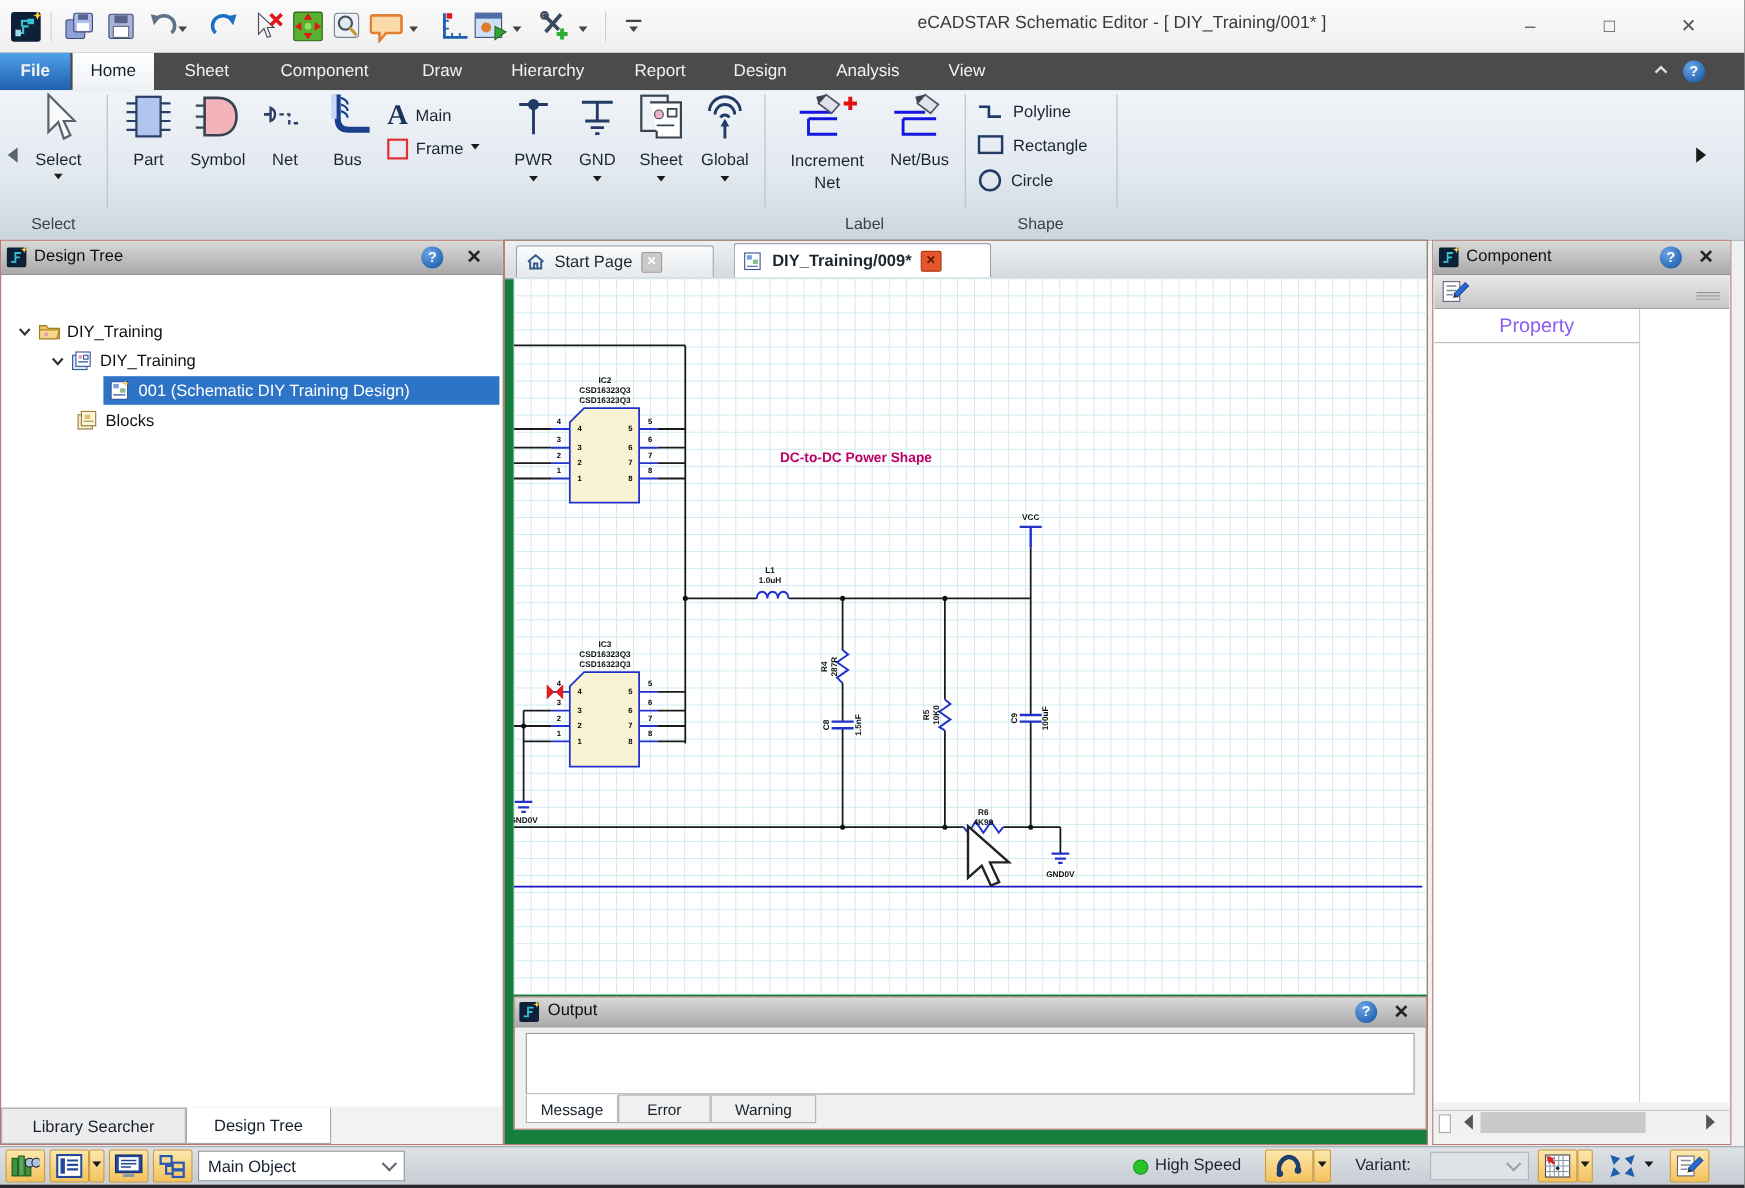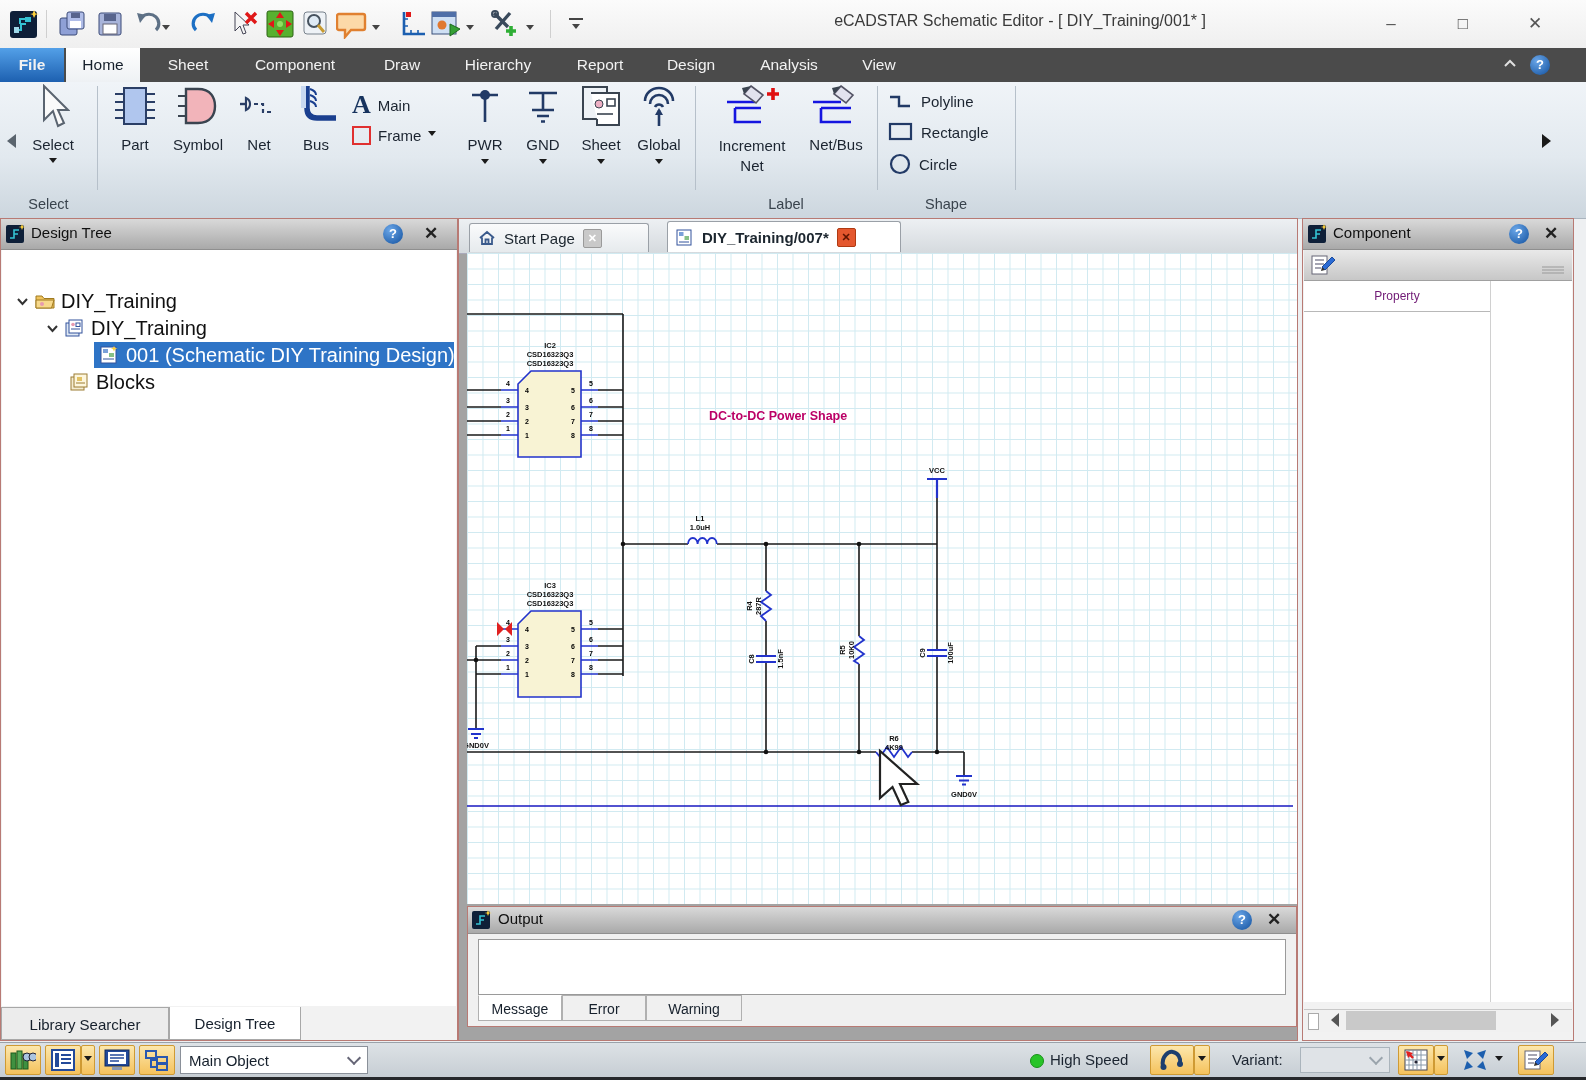--- a/index.html
+++ b/index.html
@@ -27,26 +27,26 @@
   .caret.gray{border-top-color:#444;}
   .scrollcar{position:absolute;width:0;height:0;border:7px solid transparent;}
   
   .panel{position:absolute;background:#f2f2f2;border:1px solid #b87a74;box-sizing:border-box;}
   .phead{position:relative;height:30px;background:linear-gradient(#d9d9d9,#a9a9a9);border-bottom:1px solid #8f8f8f;}
   .phead .ptitle{position:absolute;left:30px;top:5px;font-size:15px;color:#101010;}
   .help{position:absolute;width:20px;height:20px;border-radius:50%;background:radial-gradient(circle at 35% 30%,#6aa6e8,#11509e);color:#fff;font-weight:bold;font-size:13px;text-align:center;line-height:20px;}
   .xbtn{position:absolute;width:20px;height:20px;font-size:17px;font-weight:bold;color:#222;text-align:center;line-height:20px;}
   
   .treebody{position:absolute;left:1px;top:31px;right:1px;bottom:34px;background:#fff;overflow:hidden;}
-  .trow{position:absolute;height:26px;font-size:20px;color:#101010;display:flex;align-items:center;gap:6px;white-space:nowrap;}
+  .trow{position:absolute;height:26px;font-size:15px;color:#101010;display:flex;align-items:center;gap:6px;white-space:nowrap;}
   .tsel{position:absolute;height:26px;background:#2e74c6;}
   .btab{position:absolute;bottom:0;height:33px;line-height:33px;text-align:center;font-size:15px;color:#16202c;background:#ececec;border:1px solid #a8a8a8;box-sizing:border-box;}
   .btab.active{background:#ffffff;border-top:none;font-weight:normal;}
   
-  .centerreg{position:absolute;left:458px;top:218px;width:840px;height:823px;background:#a3a3a3;border:1px solid #b87a74;box-sizing:border-box;}
+  .centerreg{position:absolute;left:458px;top:218px;width:840px;height:823px;background:#15803d;border:1px solid #b87a74;box-sizing:border-box;}
   .tabbar{position:absolute;left:0;top:0;width:838px;height:34px;background:linear-gradient(#edf0f3,#d5dade);border-bottom:1px solid #aab;}
   .ctab{position:absolute;display:flex;align-items:center;gap:8px;padding:0 8px;box-sizing:border-box;font-size:15px;color:#1c262f;border:1px solid #9aa0a7;border-bottom:none;border-radius:3px 3px 0 0;}
   .ctab.start{background:linear-gradient(#fafbfc,#e6eaed);}
   .ctab.active{background:#ffffff;font-weight:bold;}
   .closebox{width:17px;height:17px;border-radius:2px;font-size:11px;font-weight:bold;text-align:center;line-height:16px;}
   .closebox.gray{background:#c9c9c9;border:1px solid #9a9a9a;color:#fff;}
   .closebox.orange{background:#e4572e;border:1px solid #b03a12;color:#5e1400;}
   .canvas{position:absolute;left:8px;top:34px;width:830px;height:651px;background:#fff;
     background-image:linear-gradient(to right,#d0eaf1 1px,transparent 1px),linear-gradient(to bottom,#d0eaf1 1px,transparent 1px);
     background-size:15.5px 15.5px;overflow:hidden;}
@@ -55,21 +55,21 @@
   .rlab{position:absolute;transform:translate(-50%,-50%) rotate(-90deg);font:bold 7.5px/9px "Liberation Sans",sans-serif;color:#101010;white-space:nowrap;}
   .heading-net{position:absolute;font:bold 12.5px "Liberation Sans",sans-serif;color:#bb0066;white-space:nowrap;}
   
   .output{position:absolute;left:8px;top:687px;width:830px;height:121px;background:#f0f0f0;border:1px solid #b87a74;box-sizing:border-box;}
   .otext{position:absolute;left:10px;top:32px;width:806px;height:54px;background:#fff;border:1px solid #9a9a9a;}
   .otab{position:absolute;top:88px;height:26px;line-height:26px;text-align:center;font-size:14px;color:#16202c;border:1px solid #b0b0b0;box-sizing:border-box;background:#f0f0f0;}
   .otab.active{background:#fff;border-top:1px solid #fff;}
   
   .ptools{position:absolute;left:1px;top:31px;right:1px;height:30px;background:linear-gradient(#e9e9e9,#c7c7c7);border-bottom:1px solid #a0a0a0;}
   .pbody{position:absolute;left:1px;top:62px;right:1px;bottom:38px;background:#fff;}
-  .pcolhead{position:absolute;left:0;top:0;width:186px;height:30px;border-bottom:1px solid #b8b8b8;text-align:center;line-height:30px;font-size:12px;color:#701a75;}
+  .pcolhead{position:absolute;left:0;top:0;width:186px;height:30px;border-bottom:1px solid #b8b8b8;text-align:center;line-height:30px;font-size:18px;color:#8b5cf6;}
   .hscroll{position:absolute;left:1px;bottom:8px;right:1px;height:22px;background:#f1f1f1;border-top:1px solid #c8c8c8;}
   .sarrow{position:absolute;top:3px;width:0;height:0;border:7px solid transparent;}
   
   .statusbar{position:absolute;left:0;top:1042px;width:1586px;height:35px;background:linear-gradient(#dde2e6,#c6cdd3);border-top:1px solid #9aa2aa;}
   .obtn{position:absolute;top:2px;height:30px;background:linear-gradient(#fce7ad,#f5c25c);border:1px solid #cf9a33;border-radius:2px;display:flex;align-items:center;justify-content:center;box-sizing:border-box;}
   .plainbtn{position:absolute;top:2px;height:30px;display:flex;align-items:center;justify-content:center;}
   .sel{position:absolute;background:#fff;border:1px solid #8a9099;box-sizing:border-box;font-size:15px;color:#16202c;display:flex;align-items:center;padding-left:8px;}
   .sel .chev{position:absolute;right:8px;top:50%;transform:translateY(-50%);width:8px;height:8px;border-right:2px solid #667;border-bottom:2px solid #667;transform:translateY(-70%) rotate(45deg);}
   .bottom-edge{position:absolute;left:0;top:1077px;width:1586px;height:3px;background:#26282b;}
   .stext{position:absolute;font-size:15px;color:#1b2430;white-space:nowrap;}
@@ -407,21 +407,21 @@
         <span>Start Page</span>
         <span class="closebox gray">✕</span>
       </div>
       <div class="ctab active" style="left:208px;top:2px;width:234px;height:31px">
         <svg width="18" height="17">
             <rect x="1" y="1" width="14" height="15" fill="#fff" stroke="#33539c"></rect>
             <rect x="3" y="3" width="4.5" height="4" fill="#7aa0d8"></rect>
             <rect x="8.5" y="7" width="4.5" height="4" fill="#86c086"></rect>
             <path d="M3,13 h10" stroke="#33539c"></path>
           </svg>
-        <span>DIY_Training/007*</span>
+        <span>DIY_Training/009*</span>
         <span class="closebox orange">✕</span>
       </div>
     </div>
 
     <div class="canvas">
       <svg width="830" height="651" viewBox="0 0 830 651">
 
         <path d="M0,61 H156 M156,61 V423
                  M0,137 H34 M0,154 H34 M0,168 H34 M0,182 H34
                  M131,137 H156 M131,154 H156 M131,168 H156 M131,182 H156

